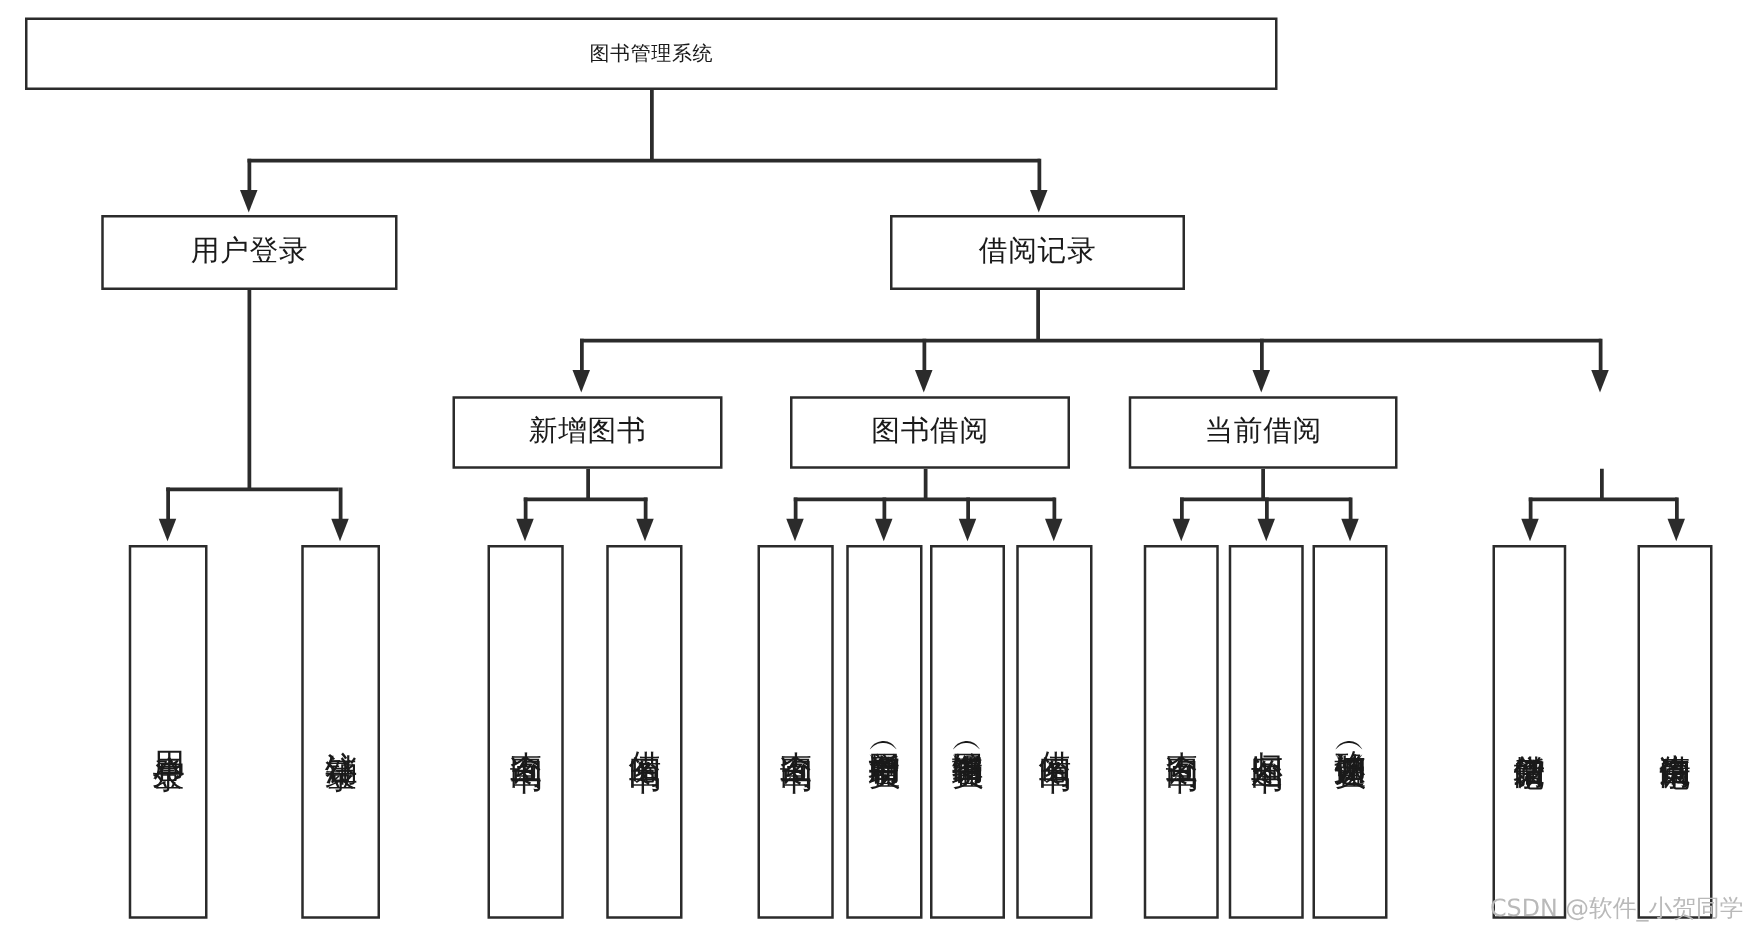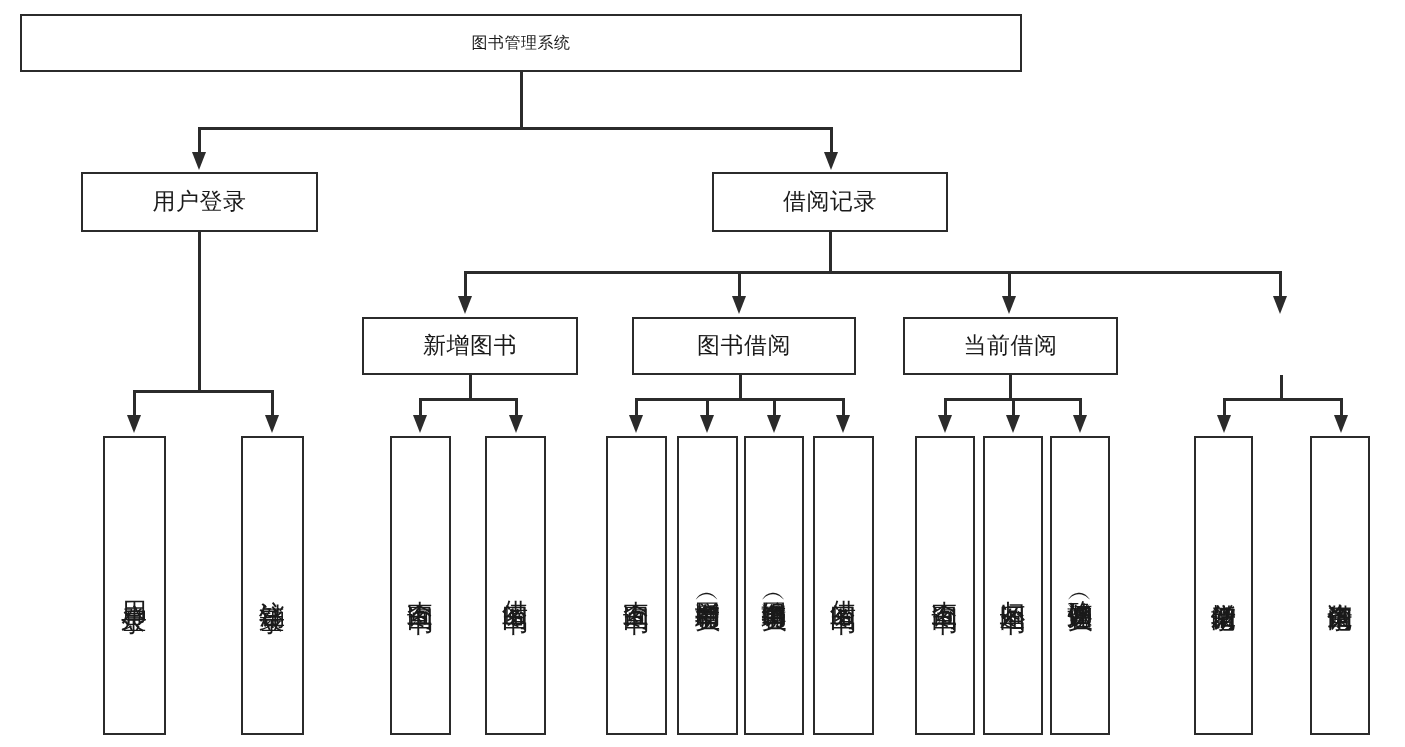--- a/index.html
+++ b/index.html
@@ -216,14 +216,15 @@
   </div>
 
   <div class="node vert tall-text" style="left:1194px; top:436px; width:59px; height:299px;">
     <span class="label">新增借阅记录</span>
   </div>
 
   <div class="node vert tall-text" style="left:1310px; top:436px; width:60px; height:299px;">
     <span class="label">查询借阅记录</span>
   </div>
 
+  <div class="watermark" style="left:1192px; top:714px;">CSDN @软件_小贺同学</div>
 
 </div>
 
 </body></html>

